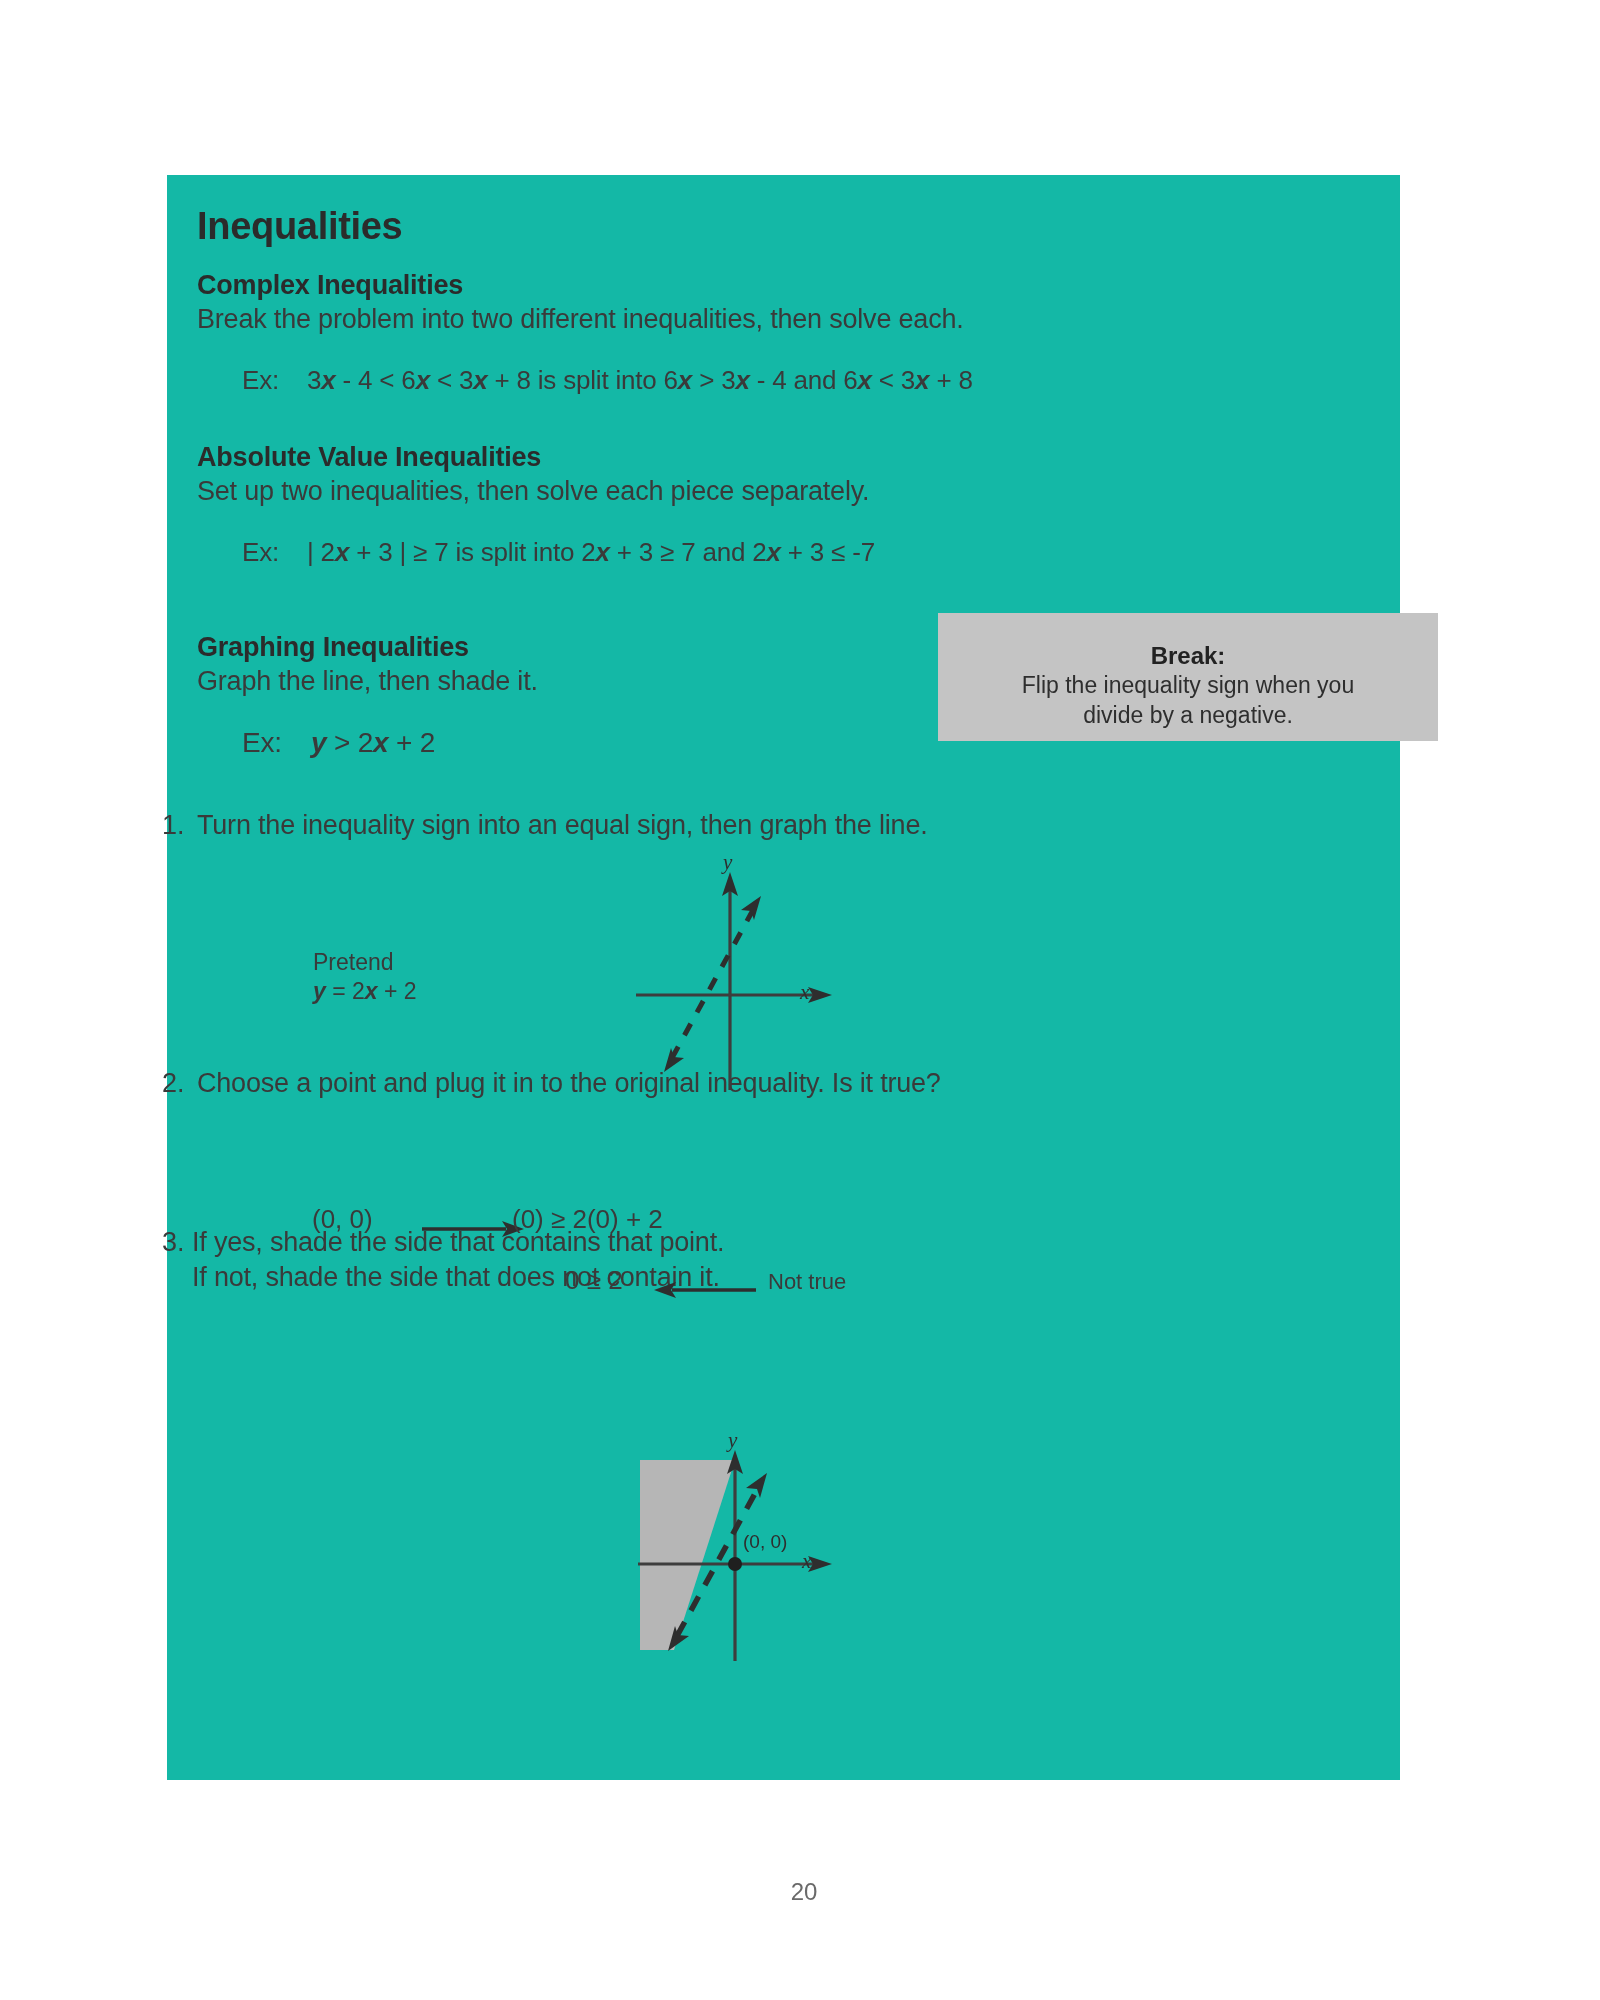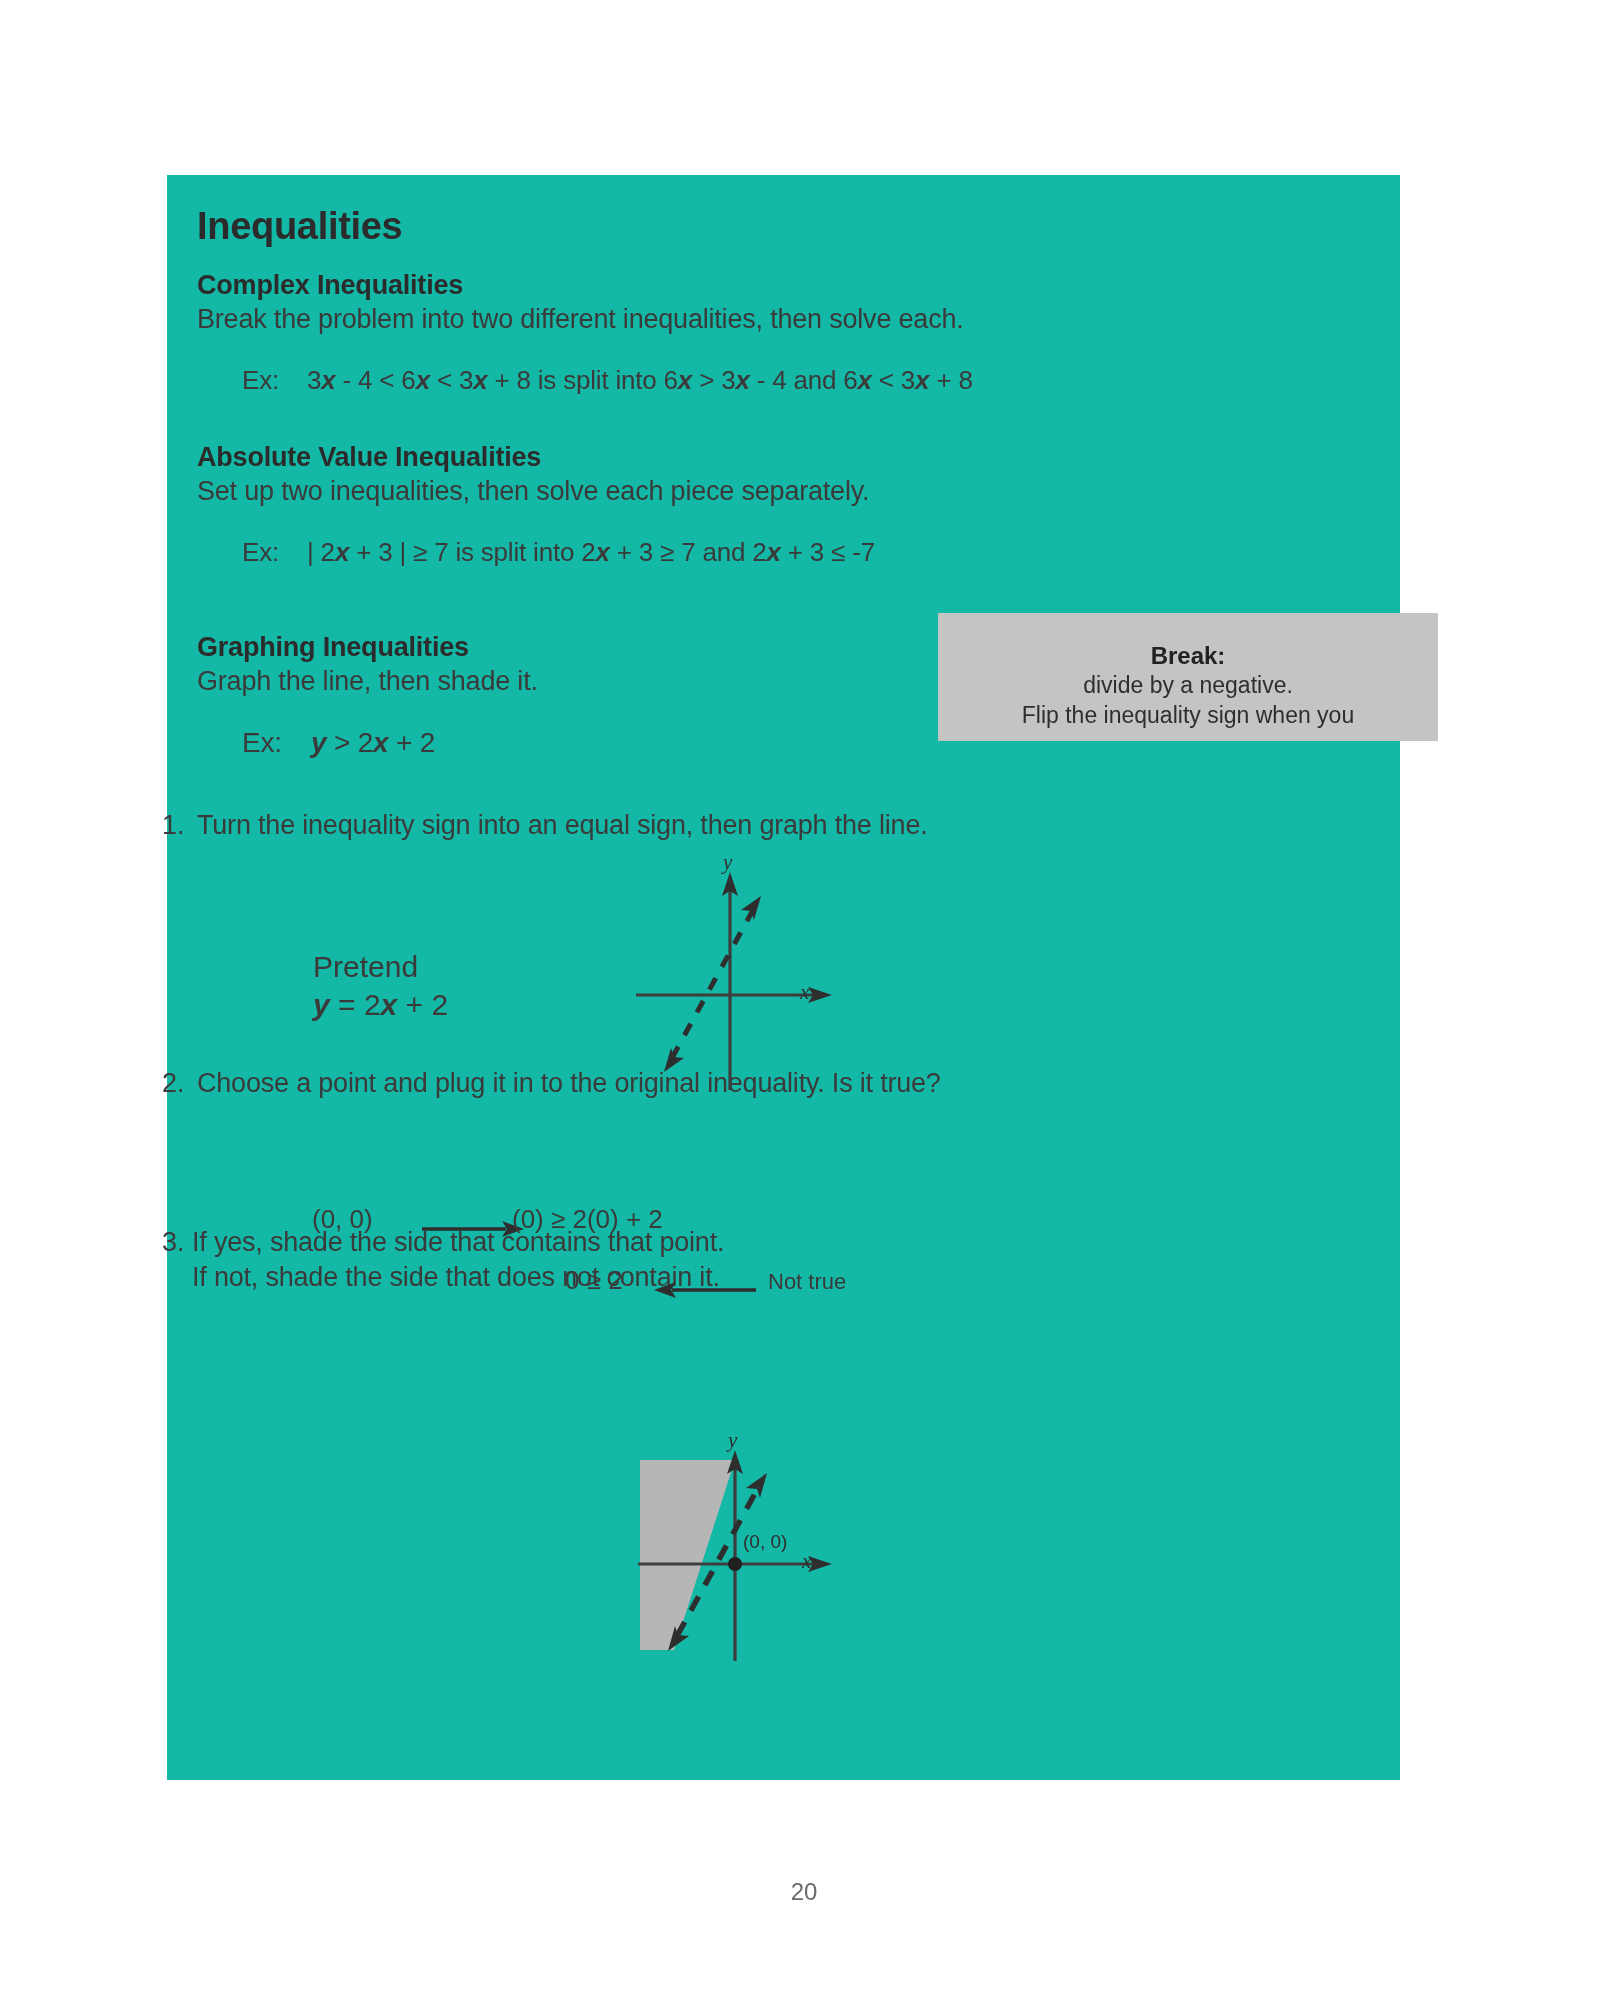--- a/index.html
+++ b/index.html
@@ -107,21 +107,21 @@
     position: absolute;
     left: 620px;
     top: 858px;
     width: 250px;
     height: 250px;
   }
   #pretend-label {
     position: absolute;
     left: 313px;
     top: 948px;
-    font-size: 30px;
+    font-size: 23px;
     font-weight: 300;
     color: #3a3a3a;
     line-height: 1.25;
     white-space: nowrap;
   }
   #pretend-label .mv { font-style: italic; font-weight: 600; }
 
   
   .work {
     position: absolute;
@@ -197,22 +197,22 @@
   <div class="step" style="left:30px; top:893px;">Choose a point and plug it in to the original inequality. Is it true?</div>
 
   <div class="step-num" style="left:-5px; top:1052px;">3.</div>
   <div class="step" style="left:25px; top:1052px;">If yes, shade the side that contains that point.</div>
   <div class="step" style="left:25px; top:1087px;">If not, shade the side that does not contain it.</div>
 
 </div>
 
 <div id="note-box">
   <div class="note-title">Break:</div>
+  <div class="note-text">Flip the inequality sign when you</div>
   <div class="note-text">divide by a negative.</div>
-  <div class="note-text">Flip the inequality sign when you</div>
 </div>
 
 <div id="pretend-label">
   <div>Pretend</div>
   <div><span class="mv">y</span> = 2<span class="mv">x</span> + 2</div>
 </div>
 
 <div id="graph-one">
   <svg width="250" height="250" viewBox="0 0 250 250" xmlns="http://www.w3.org/2000/svg">
 

